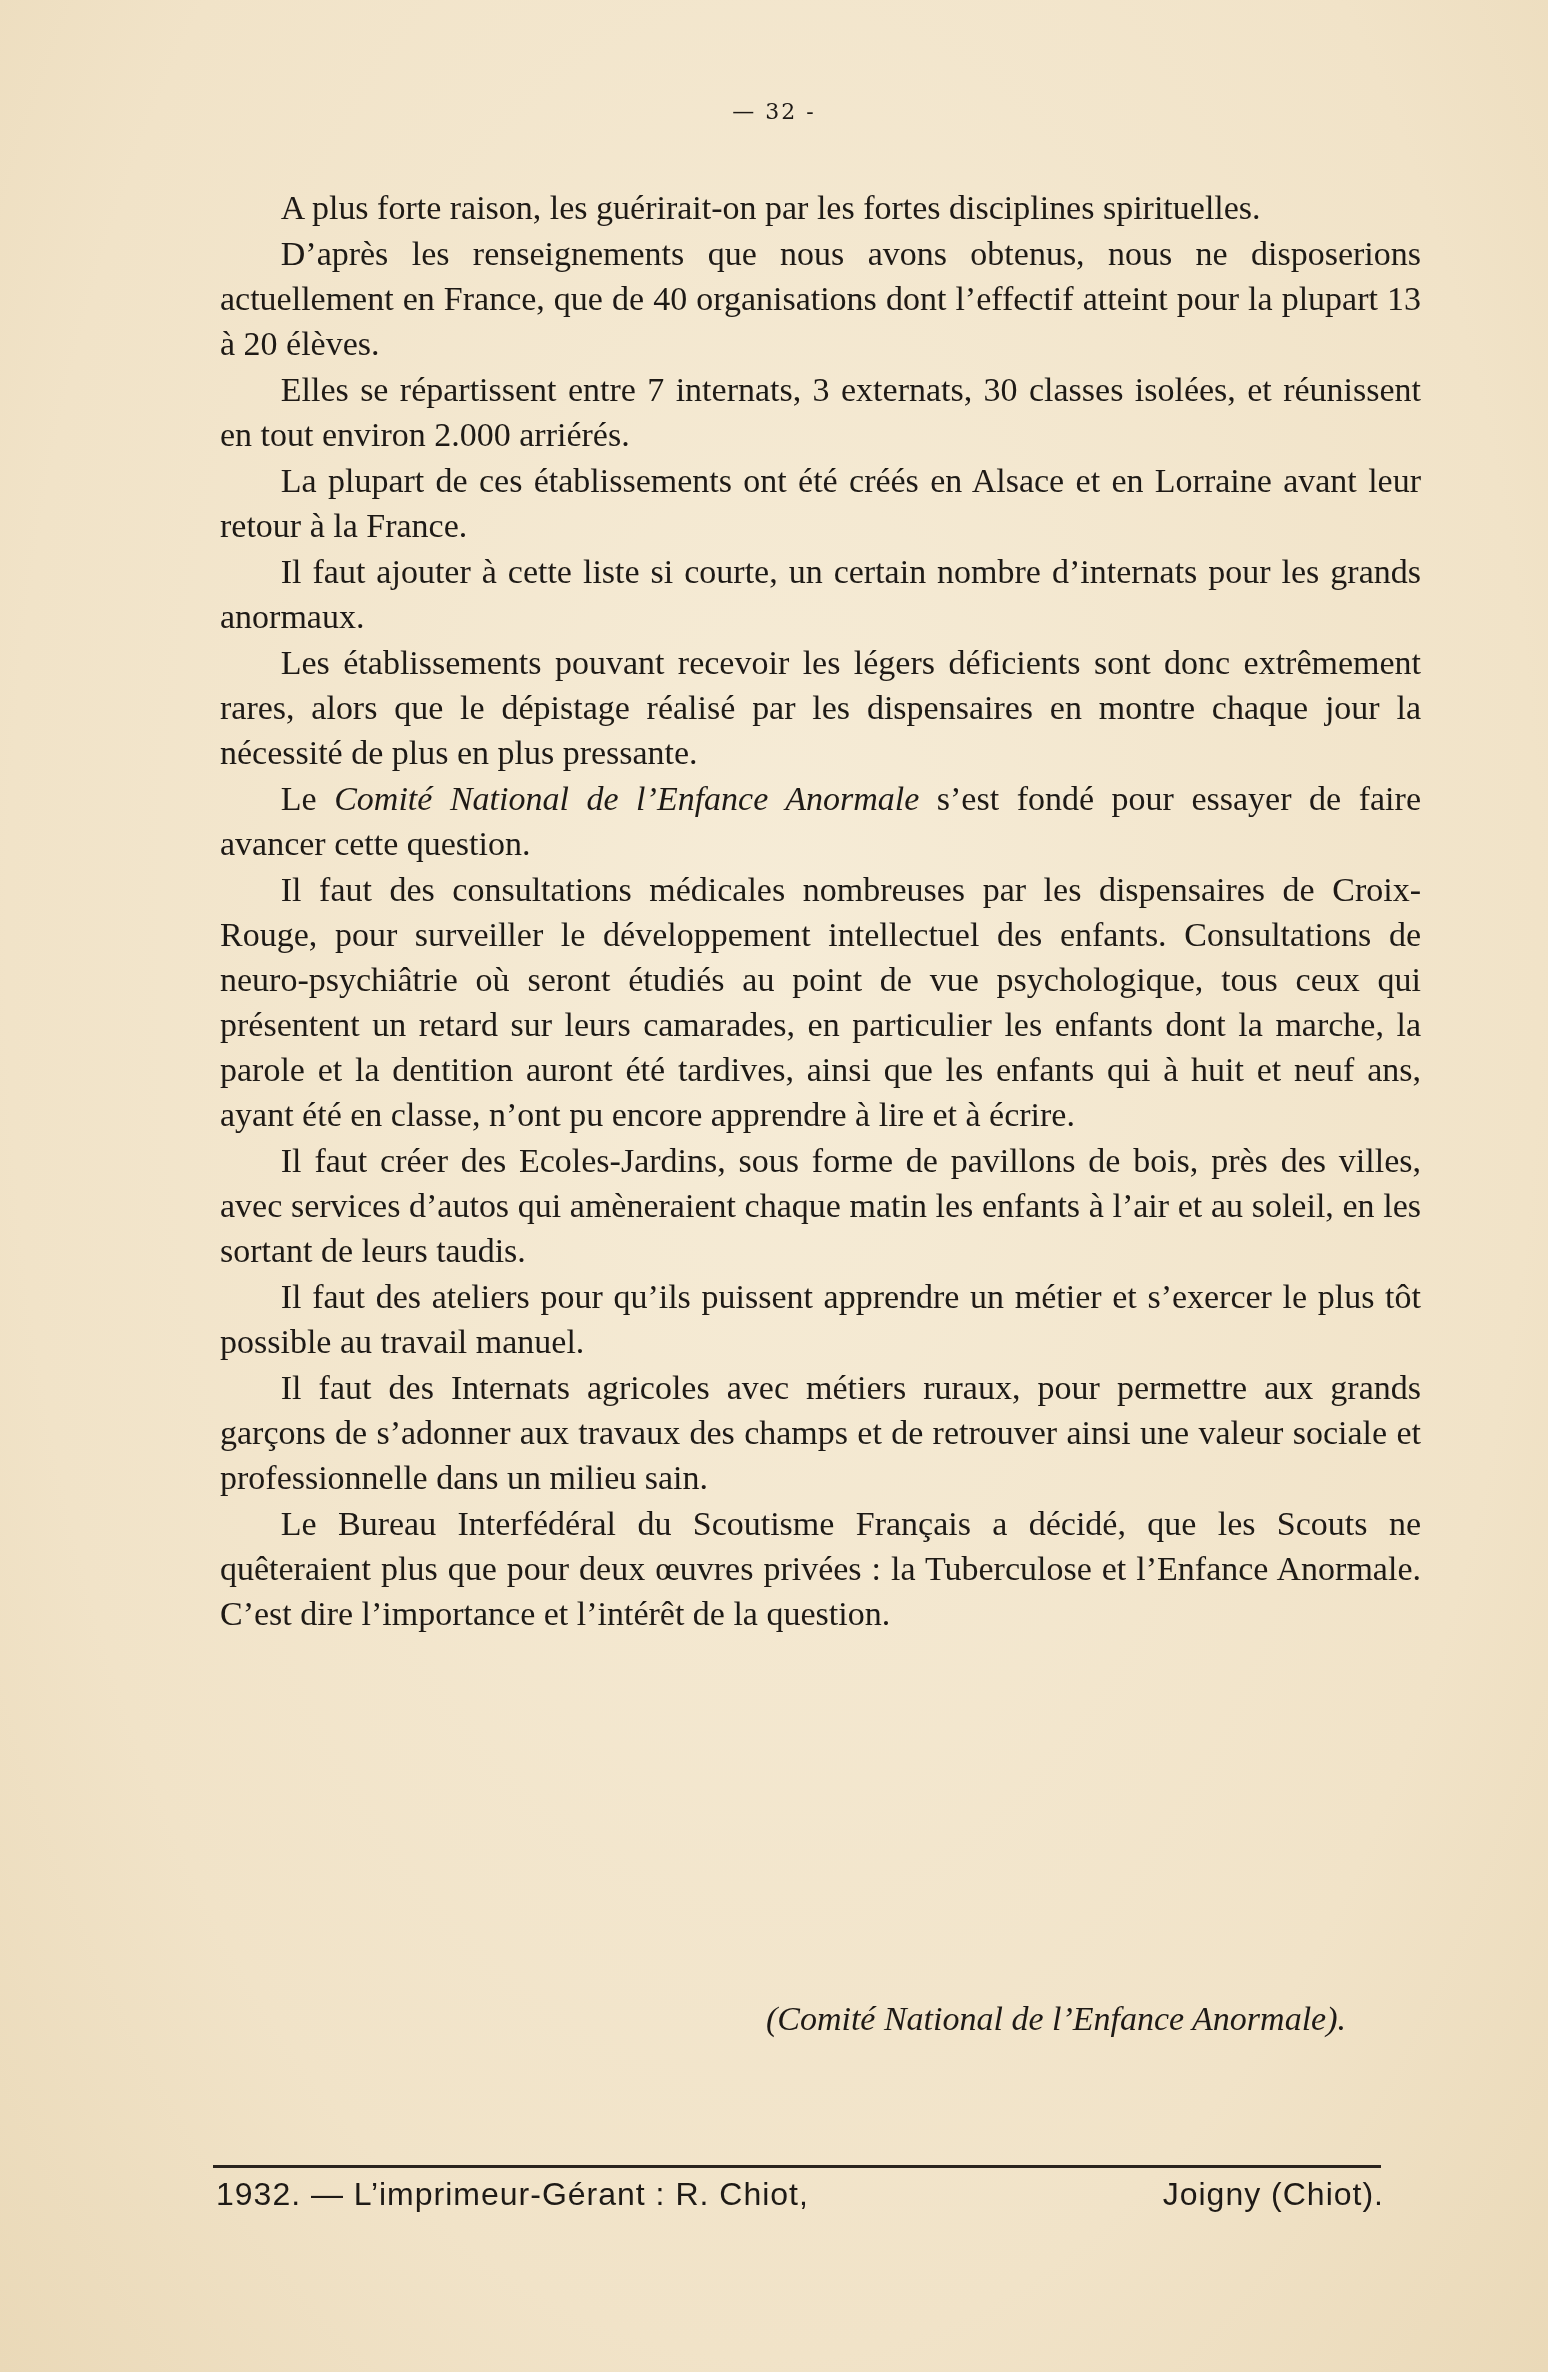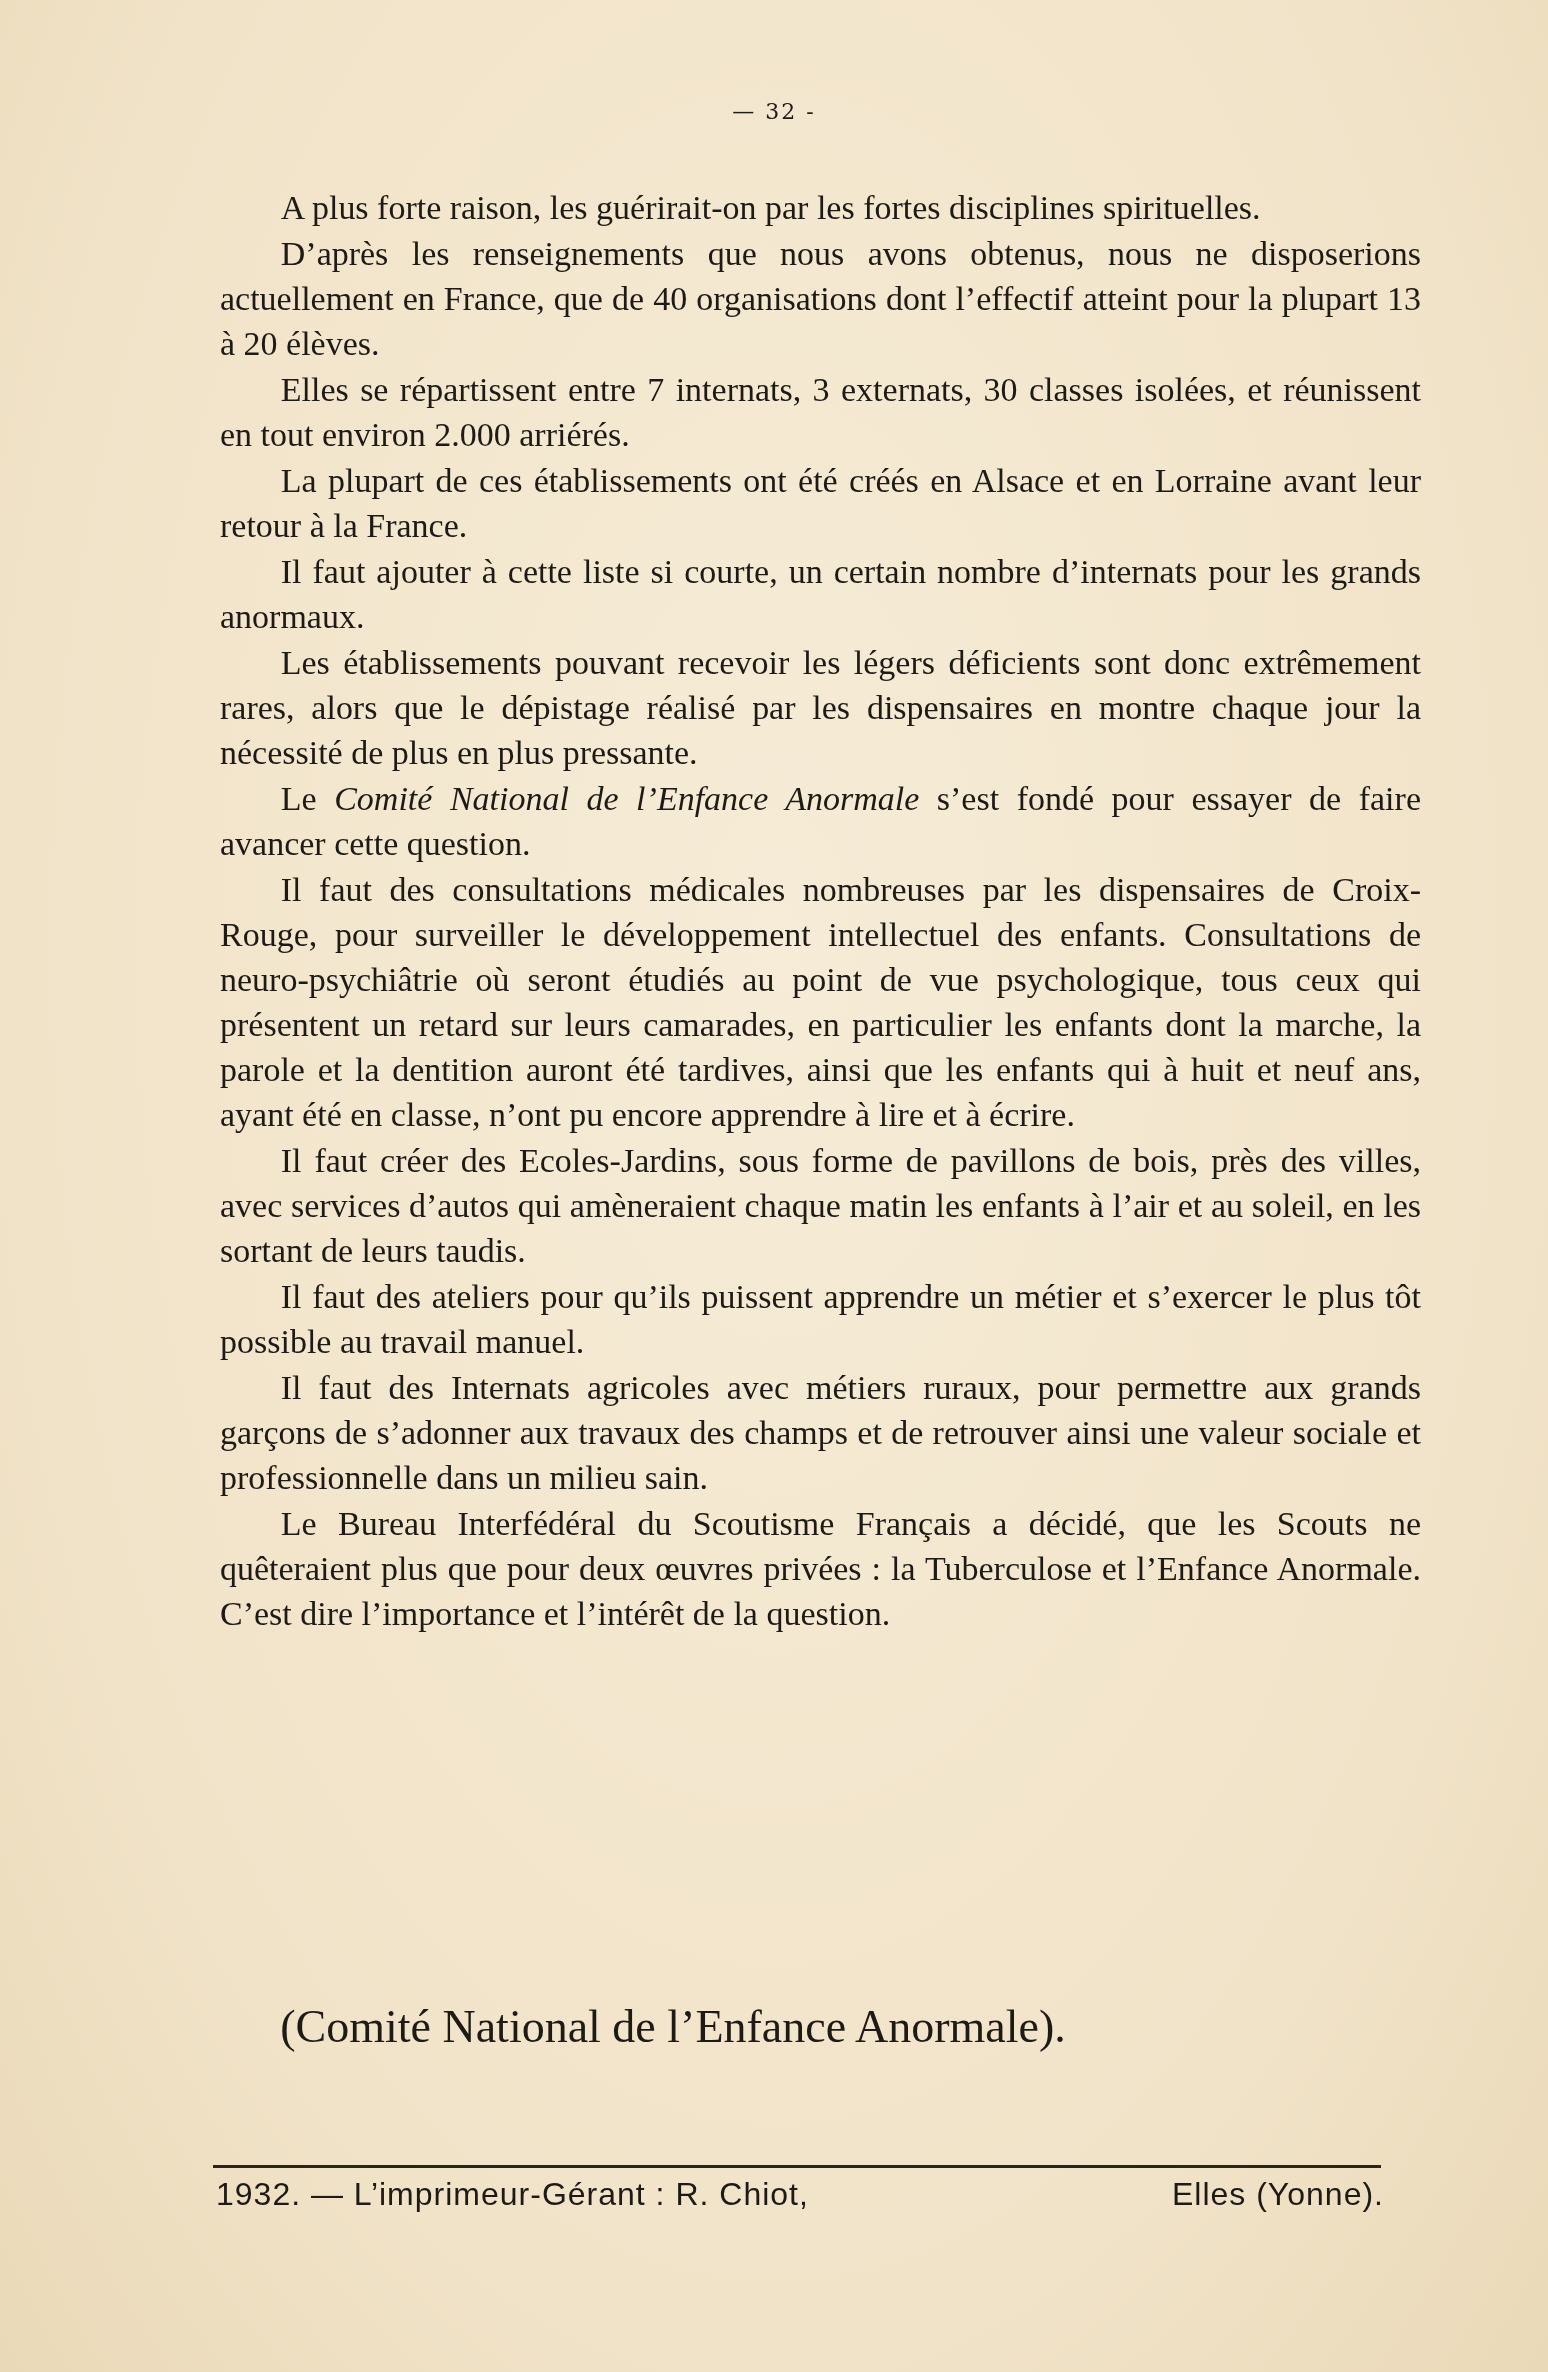--- a/index.html
+++ b/index.html
@@ -17,22 +17,22 @@
   }
   .body-text {
     position:absolute; top:186px; left:220px; width:1166px;
     font-size:33px; line-height:45px; text-align:justify;
     font-family:"Liberation Serif","DejaVu Serif",serif;
     transform:scaleX(1.03); transform-origin:left top;
   }
   .body-text p { margin:0 0 1px 0; text-indent:59px; }
   .body-text em { font-style:italic; }
   .signature {
-    position:absolute; top:2000px; left:0; width:1346px; text-align:center;
-    font-size:46px;
+    position:absolute; top:2000px; left:0; width:1346px; text-align:right;
+    font-style:italic; font-size:34px;
     font-family:"Liberation Serif","DejaVu Serif",serif;
   }
   .rule {
     position:absolute; top:2165px; left:213px; width:1168px; height:0;
     border-top:3px solid #2a241e;
   }
   .footer {
     position:absolute; top:2176px; left:216px; width:1168px;
     display:flex; justify-content:space-between;
     font-size:32px; font-family:"Liberation Sans","DejaVu Sans",sans-serif;
@@ -58,15 +58,15 @@
   <p>Il faut des Internats agricoles avec métiers ruraux, pour permettre aux grands garçons de s’adonner aux travaux des champs et de retrouver ainsi une valeur sociale et professionnelle dans un milieu sain.</p>
   <p>Le Bureau Interfédéral du Scoutisme Français a décidé, que les Scouts ne quêteraient plus que pour deux œuvres privées : la Tuberculose et l’Enfance Anormale. C’est dire l’importance et l’intérêt de la question.</p>
 </div>
 
 <div class="signature">(Comité National de l’Enfance Anormale).</div>
 
 <div class="rule"></div>
 
 <div class="footer">
   <span>1932. — L’imprimeur-Gérant : R. Chiot,</span>
-  <span>Elles (Yonne).</span>
+  <span>Joigny (Chiot).</span>
 </div>
 
 
 </body></html>

